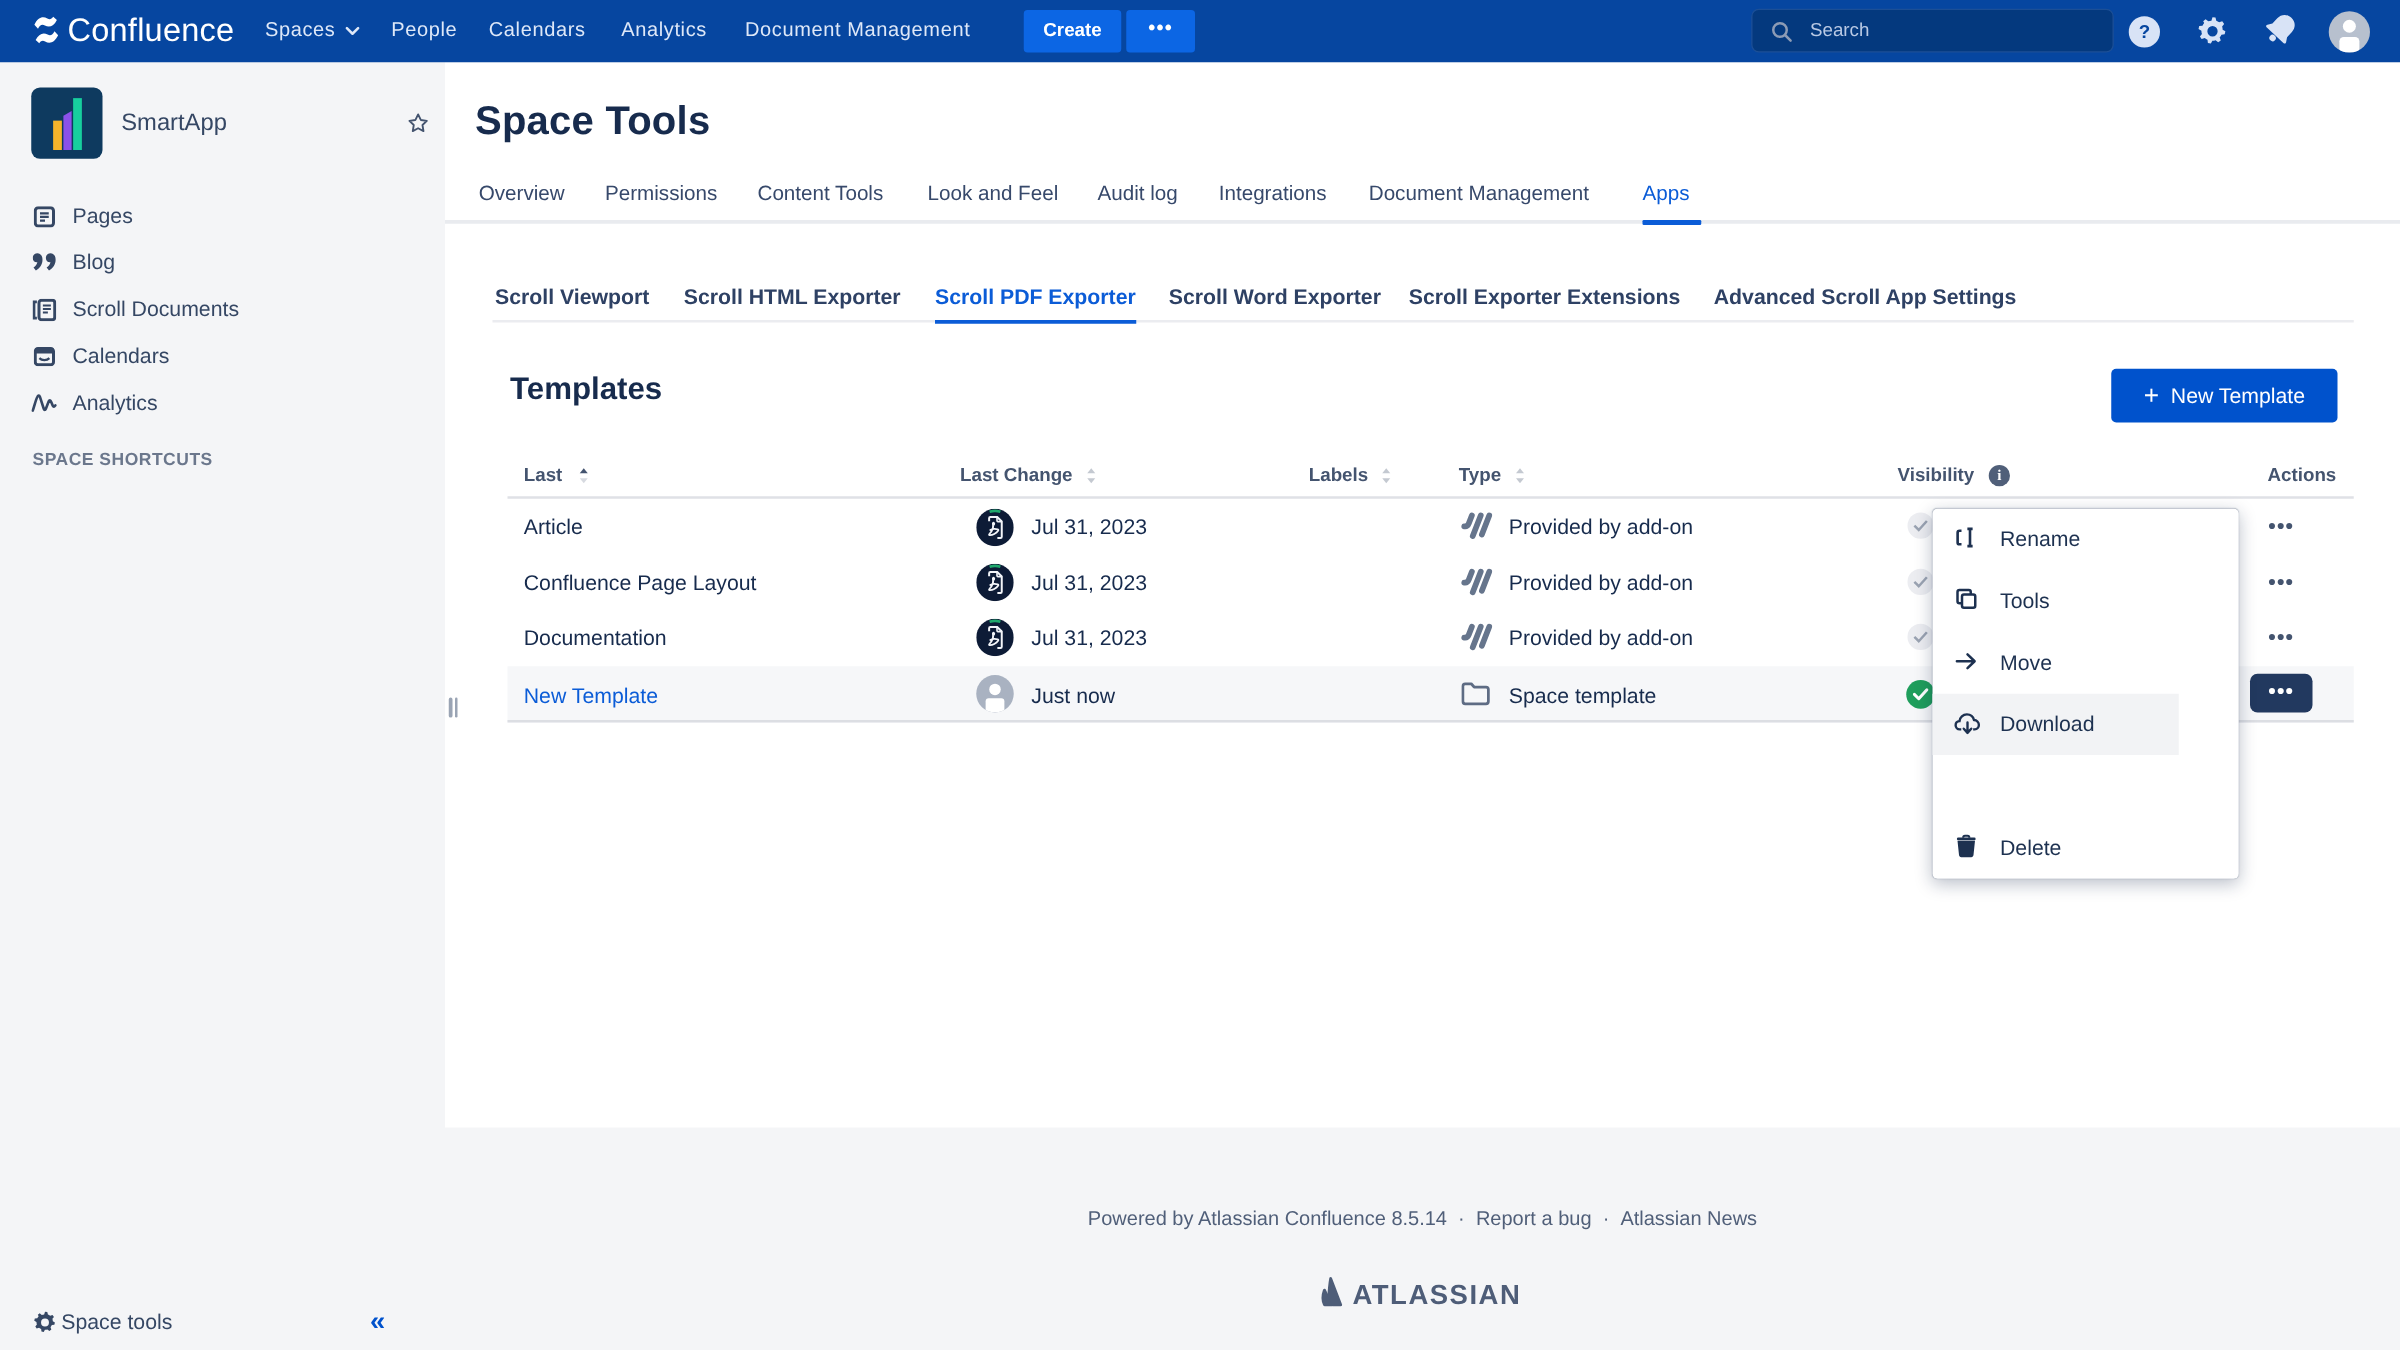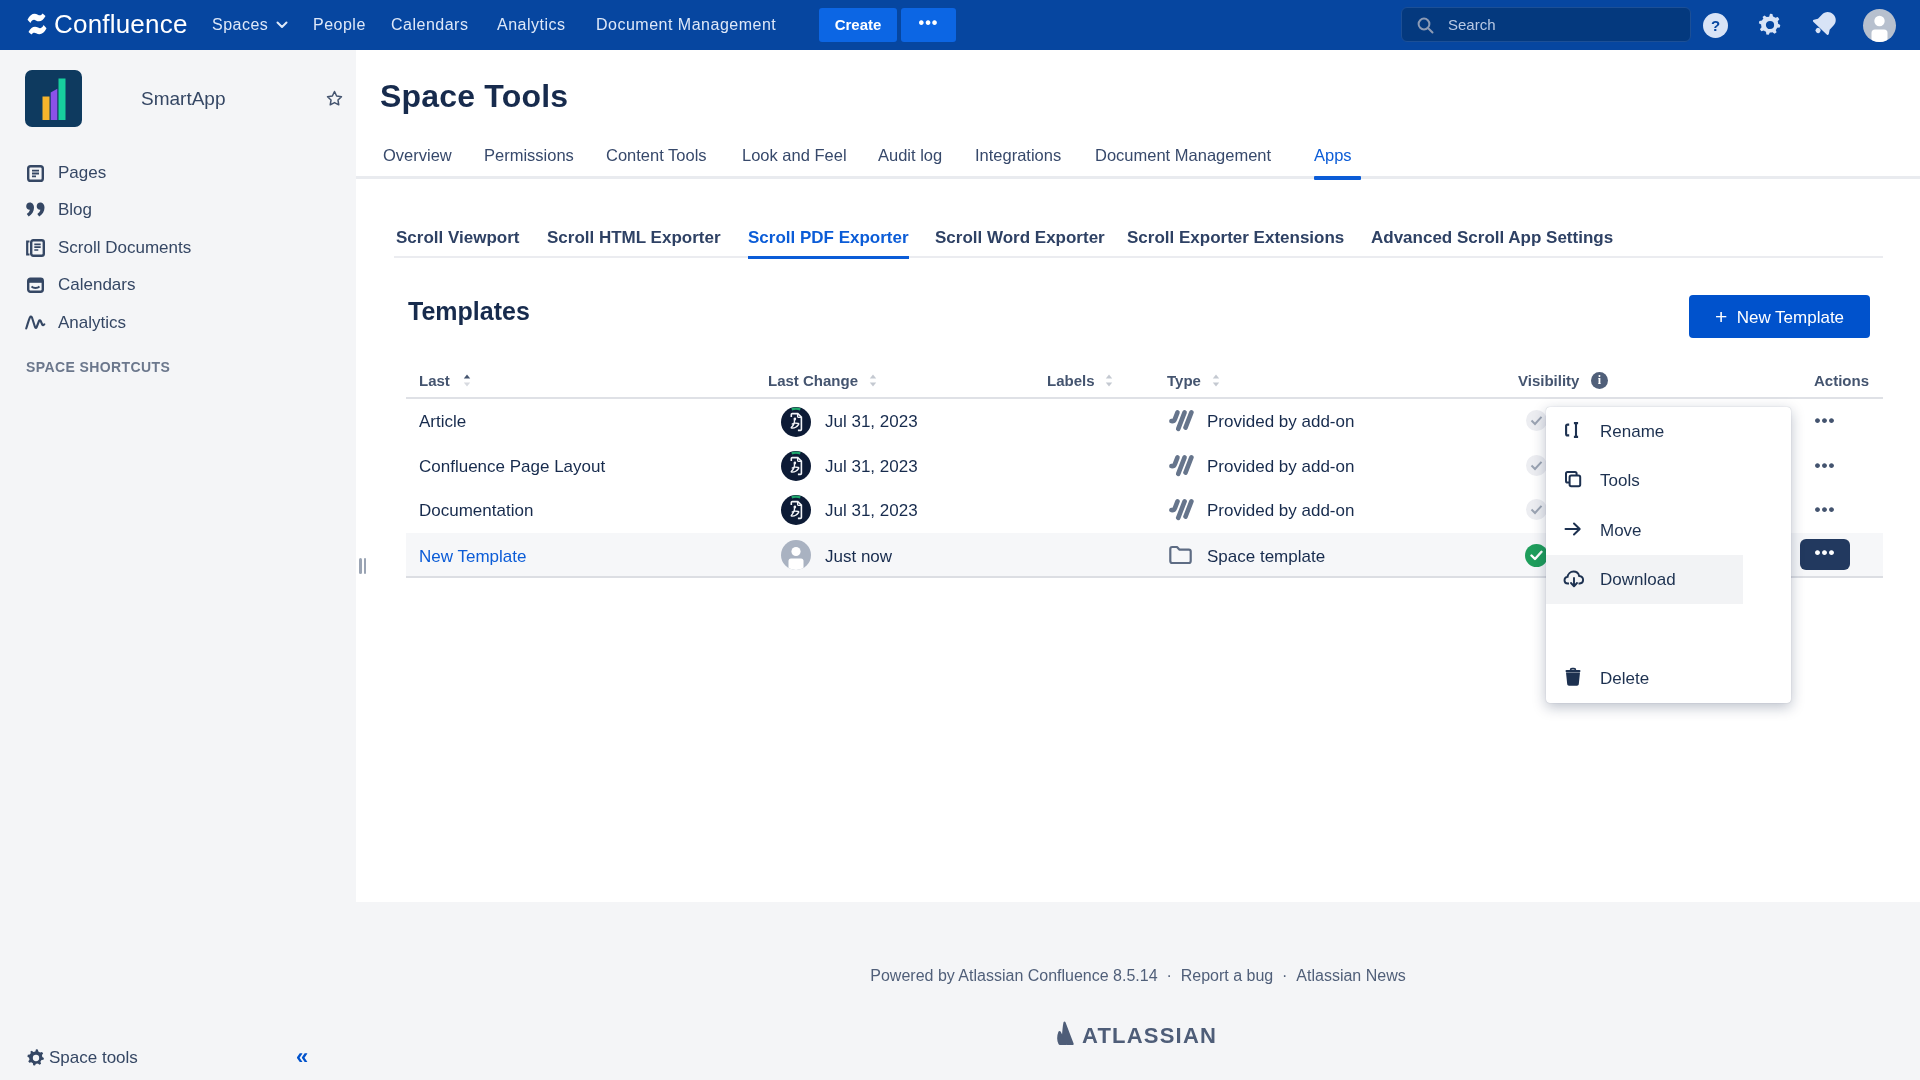--- a/index.html
+++ b/index.html
@@ -11,21 +11,21 @@
 #topbar { position:absolute; left:0; top:0; width:1920px; height:50px; background:#0646A0;padding-left:30px; }
 #topbar .navtxt { position:absolute; top:0; height:50px; line-height:50px; font-size:16px; letter-spacing:0.5px; color:#DEE8F8; }
 #wordmark { position:absolute; left:54px; top:0; height:50px; line-height:49px; font-size:26px; color:#FFFFFF; letter-spacing:0.2px; }
 .topbtn { position:absolute; top:8px; height:34px; background:#0C66E4; border-radius:3px; color:#fff; }
 #searchbox { position:absolute; left:1401px; top:7px; width:290px; height:35px; background:#04397E; border:1px solid #1C4F96; border-radius:6px; }
 #searchbox span { position:absolute; left:46px; top:0; line-height:33px; font-size:15px; color:#B9C9E4; }
 
 
 #sidebar { position:absolute; left:0; top:50px; width:356px; height:1030px; background:#F4F5F7; }
 #applogo { position:absolute; left:25px; top:20px; width:57px; height:57px; background:#0E3A5F; border-radius:7px; }
-#appname { position:absolute; left:97px; top:38px; font-size:19px; color:#354764;margin-left:44px; }
+#appname { position:absolute; left:97px; top:38px; font-size:19px; color:#354764; }
 .sbitem { position:absolute; left:58px; font-size:17px; color:#354764; }
 #shortcuts-h { position:absolute; left:26px; top:309px; font-size:14px; font-weight:bold; color:#6B778C; letter-spacing:0.4px; }
 #shortcuts-p { position:absolute; left:26px; top:340px; width:320px; font-size:15.5px; line-height:25px; color:#354764; }
 #shortcuts-p a { color:#0052CC; text-decoration:none; }
 #handle { position:absolute; left:359px; top:508px; width:7px; height:16px; z-index:5; }
 #handle i { position:absolute; top:0; width:2.5px; height:16px; background:#9AA4B4; border-radius:2px; }
 #sbfoot { position:absolute; left:0px; top:990px; width:356px; height:36px; }
 
 
 #content { position:absolute; left:356px; top:50px; width:1564px; height:852px; background:#FFFFFF; }

